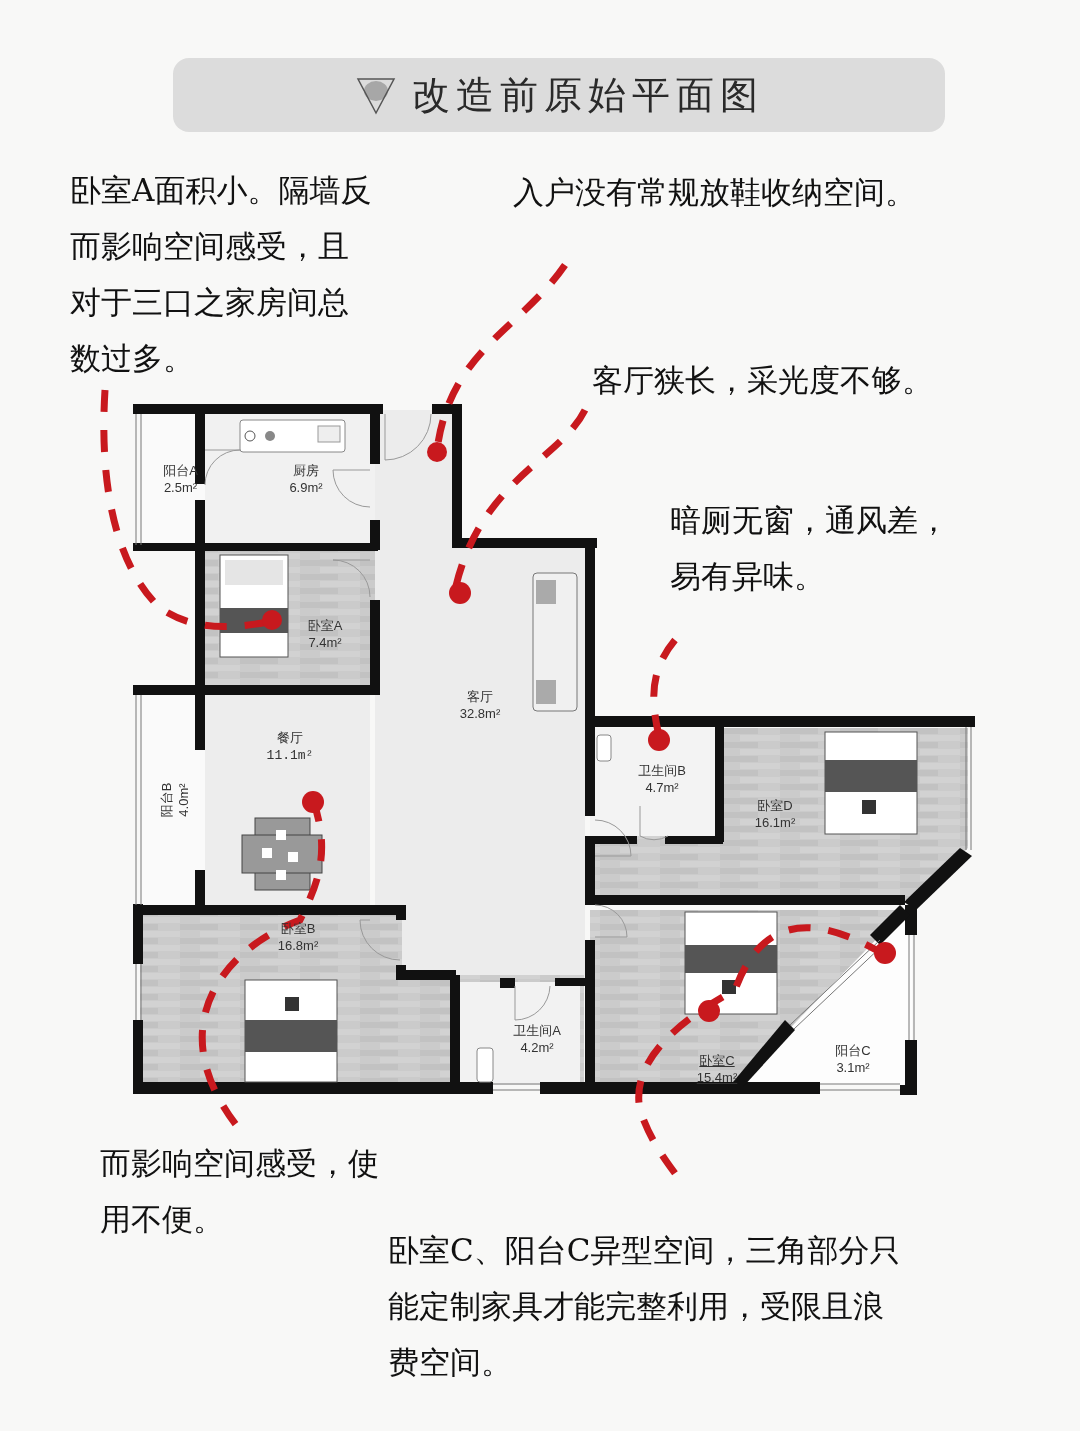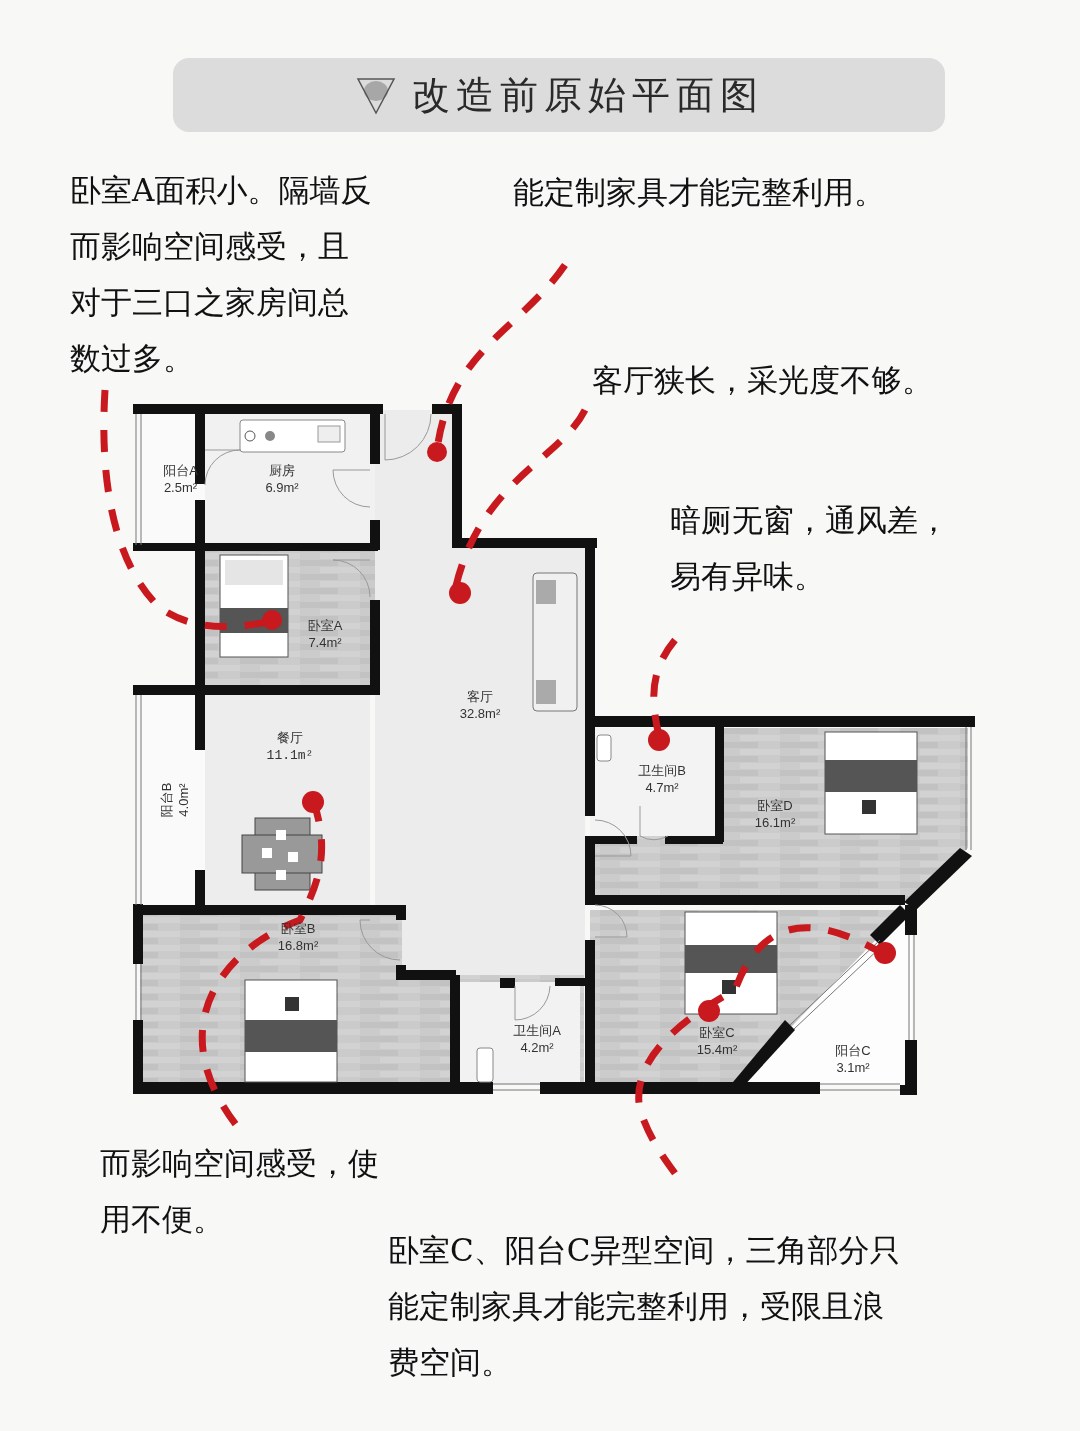--- a/index.html
+++ b/index.html
@@ -24,21 +24,21 @@
     <ellipse cx="22" cy="18" rx="12" ry="10" fill="#9a9a9a" opacity="0.8"></ellipse>
     <polygon points="4,6 40,6 22,40" fill="none" stroke="#555" stroke-width="1.5"></polygon>
   </svg>
   <span class="title-text">改造前原始平面图</span>
 </div>
 
 <div class="note" style="left:70px;top:162px;width:380px;">卧室A面积小。隔墙反
 而影响空间感受，且
 对于三口之家房间总
 数过多。</div>
-<div class="note" style="left:513px;top:164px;width:520px;">能定制家具才能完整利用。</div>
+<div class="note" style="left:513px;top:164px;width:520px;">入户没有常规放鞋收纳空间。</div>
 <div class="note" style="left:592px;top:352px;width:420px;">客厅狭长，采光度不够。</div>
 <div class="note" style="left:670px;top:492px;width:340px;">暗厕无窗，通风差，
 易有异味。</div>
 <div class="note" style="left:100px;top:1135px;width:380px;">而影响空间感受，使
 用不便。</div>
 <div class="note" style="left:388px;top:1222px;width:620px;">卧室C、阳台C异型空间，三角部分只
 能定制家具才能完整利用，受限且浪
 费空间。</div>
 
 <svg class="plan" viewBox="0 0 1080 1431">
@@ -189,21 +189,21 @@
     <circle cx="313" cy="802" r="11"></circle>
     <circle cx="709" cy="1011" r="11"></circle>
     <circle cx="885" cy="953" r="11"></circle>
   </g>
 </svg>
 
 <div class="room-label" style="left:143px;top:462px;width:75px;">
   <span class="n">阳台A</span>
     <span class="n">2.5m²</span>
 </div>
-<div class="room-label" style="left:237px;top:462px;width:90px;">
+<div class="room-label" style="left:261px;top:462px;width:90px;">
   <span class="n">厨房</span>
     <span class="n">6.9m²</span>
 </div>
 <div class="room-label" style="left:290px;top:617px;width:70px;">
   <span class="n">卧室A</span>
     <span class="n">7.4m²</span>
 </div>
 <div class="room-label" style="left:440px;top:688px;width:80px;">
   <span class="n">客厅</span>
     <span class="n">32.8m²</span>
@@ -221,21 +221,21 @@
     <span class="n">4.7m²</span>
 </div>
 <div class="room-label" style="left:735px;top:797px;width:80px;">
   <span class="n">卧室D</span>
     <span class="n">16.1m²</span>
 </div>
 <div class="room-label" style="left:258px;top:920px;width:80px;">
   <span class="n">卧室B</span>
     <span class="n">16.8m²</span>
 </div>
-<div class="room-label" style="left:677px;top:1024px;width:80px;">
+<div class="room-label" style="left:677px;top:1052px;width:80px;text-decoration:underline;">
   <span class="n">卧室C</span>
     <span class="n">15.4m²</span>
 </div>
 <div class="room-label" style="left:813px;top:1012px;width:80px;margin-top:30px;">
   <span class="n">阳台C</span>
     <span class="n">3.1m²</span>
 </div>
 <div class="room-label" style="left:497px;top:1022px;width:80px;">
   <span class="n">卫生间A</span>
     <span class="n">4.2m²</span>

